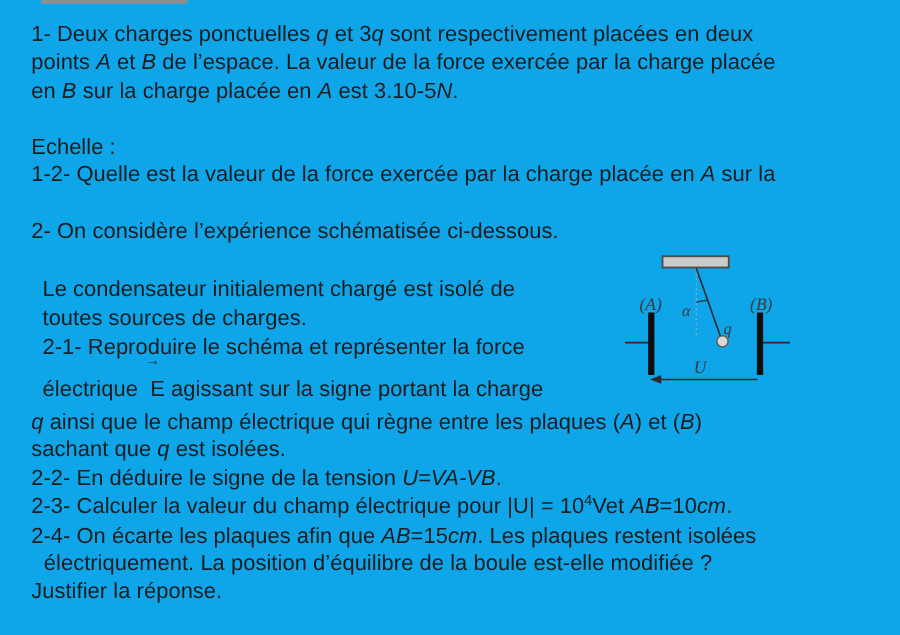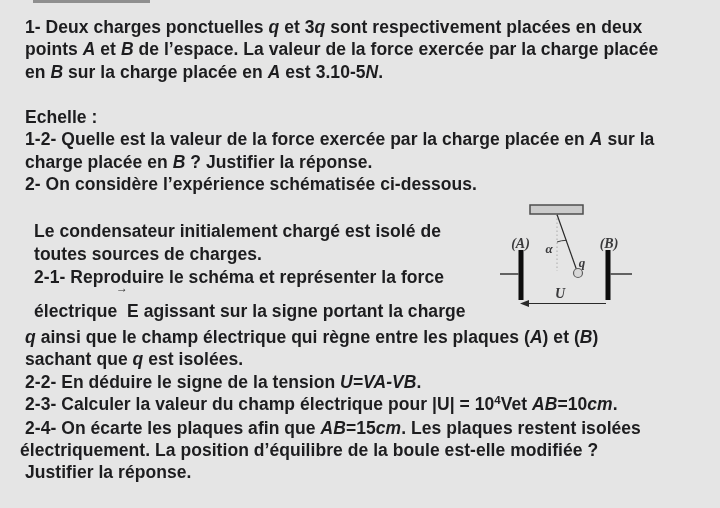--- a/index.html
+++ b/index.html
@@ -1,19 +1,19 @@
 <!DOCTYPE html>
 <html><head>
 <meta charset="utf-8">
 <style>
   html,body{margin:0;padding:0;}
   body{width:720px;height:508px;overflow:hidden;}
   .page{
-    position:relative;width:720px;height:508px;background:#e5e5e5;
-    font-family:"Liberation Sans",sans-serif;color:#1d1d1f;font-weight:bold;
+    position:relative;width:720px;height:508px;background:#0ea5e9;
+    font-family:"Liberation Sans",sans-serif;color:#1d1d1f;
   }
   .top-rule{position:absolute;left:33px;top:0;width:117px;height:3px;background:#8f8f8f;}
   .ln{
     position:absolute;white-space:pre;font-size:17.5px;line-height:19px;
     letter-spacing:0.05px;color:#1d1d1f;
   }
   .ln .it{font-style:italic;}
   .ln .sup{font-size:11.5px;position:relative;top:-6.5px;}
   .vec-arrow{
     position:absolute;left:116px;top:281px;font-size:12px;color:#2a2a2a;
@@ -29,35 +29,34 @@
 
 <div class="page">
 
   <div class="top-rule"></div>
 
   <div class="ln" style="left:25px;top:18px"><span>1- Deux charges ponctuelles </span><span class="it">q</span><span> et 3</span><span class="it">q</span><span> sont respectivement placées en deux</span></div>
   <div class="ln" style="left:25px;top:40px"><span>points </span><span class="it">A</span><span> et </span><span class="it">B</span><span> de l’espace. La valeur de la force exercée par la charge placée</span></div>
   <div class="ln" style="left:25px;top:63px"><span>en </span><span class="it">B</span><span> sur la charge placée en </span><span class="it">A</span><span> est 3.10-5</span><span class="it">N</span><span>.</span></div>
   <div class="ln" style="left:25px;top:108px"><span>Echelle :</span></div>
   <div class="ln" style="left:25px;top:130px"><span>1-2- Quelle est la valeur de la force exercée par la charge placée en </span><span class="it">A</span><span> sur la</span></div>
-  <div class="ln" style="left:25px;top:153px"><span>charge placée en </span><span class="it">B</span><span> ? Justifier la réponse.</span></div>
   <div class="ln" style="left:25px;top:175px"><span>2- On considère l’expérience schématisée ci-dessous.</span></div>
 
   <div class="ln" style="left:34px;top:222px"><span>Le condensateur initialement chargé est isolé de</span></div>
   <div class="ln" style="left:34px;top:245px"><span>toutes sources de charges.</span></div>
   <div class="ln" style="left:34px;top:268px"><span>2-1- Reproduire le schéma et représenter la force</span></div>
   <span class="vec-arrow">→</span>
   <div class="ln" style="left:34px;top:302px"><span>électrique  E agissant sur la signe portant la charge</span></div>
 
   <div class="ln" style="left:25px;top:328px"><span class="it">q</span><span> ainsi que le champ électrique qui règne entre les plaques (</span><span class="it">A</span><span>) et (</span><span class="it">B</span><span>)</span></div>
   <div class="ln" style="left:25px;top:350px"><span>sachant que </span><span class="it">q</span><span> est isolées.</span></div>
   <div class="ln" style="left:25px;top:373px"><span>2-2- En déduire le signe de la tension </span><span class="it">U=VA-VB</span><span>.</span></div>
   <div class="ln" style="left:25px;top:395px"><span>2-3- Calculer la valeur du champ électrique pour |U| = 10</span><span class="sup">4</span><span>Vet </span><span class="it">AB</span><span>=10</span><span class="it">cm</span><span>.</span></div>
   <div class="ln" style="left:25px;top:419px"><span>2-4- On écarte les plaques afin que </span><span class="it">AB</span><span>=15</span><span class="it">cm</span><span>. Les plaques restent isolées</span></div>
-  <div class="ln" style="left:20px;top:441px"><span>électriquement. La position d’équilibre de la boule est-elle modifiée ?</span></div>
+  <div class="ln" style="left:35px;top:441px"><span>électriquement. La position d’équilibre de la boule est-elle modifiée ?</span></div>
   <div class="ln" style="left:25px;top:463px"><span>Justifier la réponse.</span></div>
 
   <svg class="figure" viewBox="0 0 145 120">
 
     <rect x="35" y="7" width="53" height="9" fill="#cbcbcb" stroke="#4d4d4d" stroke-width="1.5"></rect>
 
     <line x1="62" y1="16.5" x2="62" y2="73" stroke="#aaaaaa" stroke-width="1" stroke-dasharray="1.5,2.5"></line>
 
     <path d="M 62 44 A 27.5 27.5 0 0 1 71.4 42.3" fill="none" stroke="#2a2a2a" stroke-width="0.9"></path>
 

